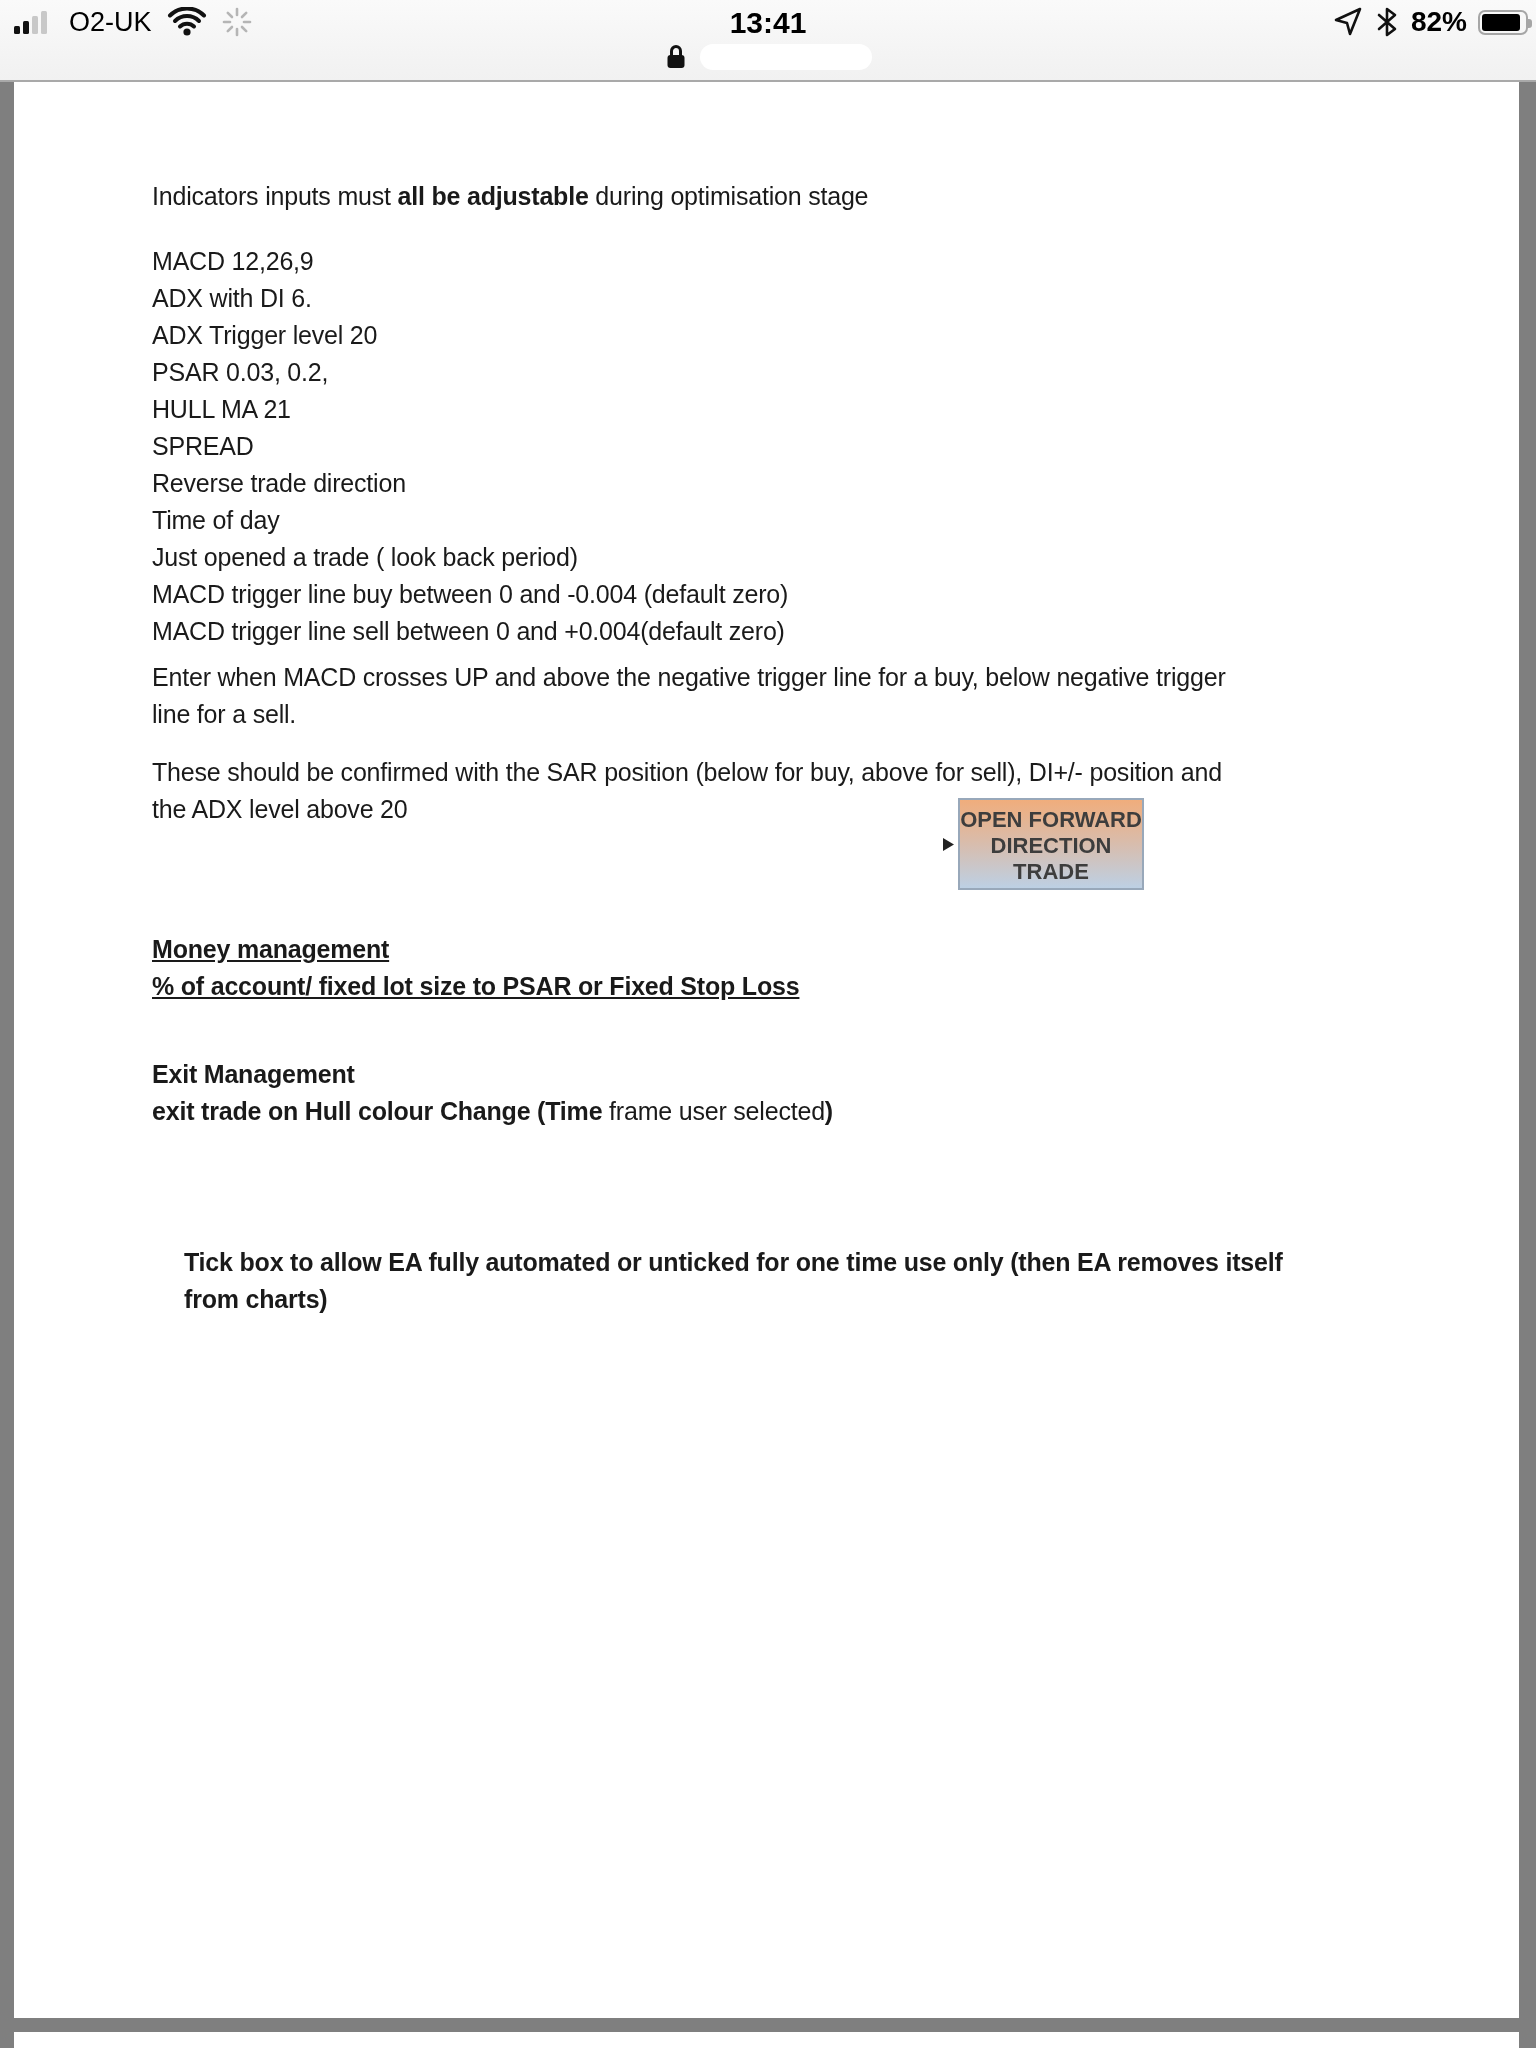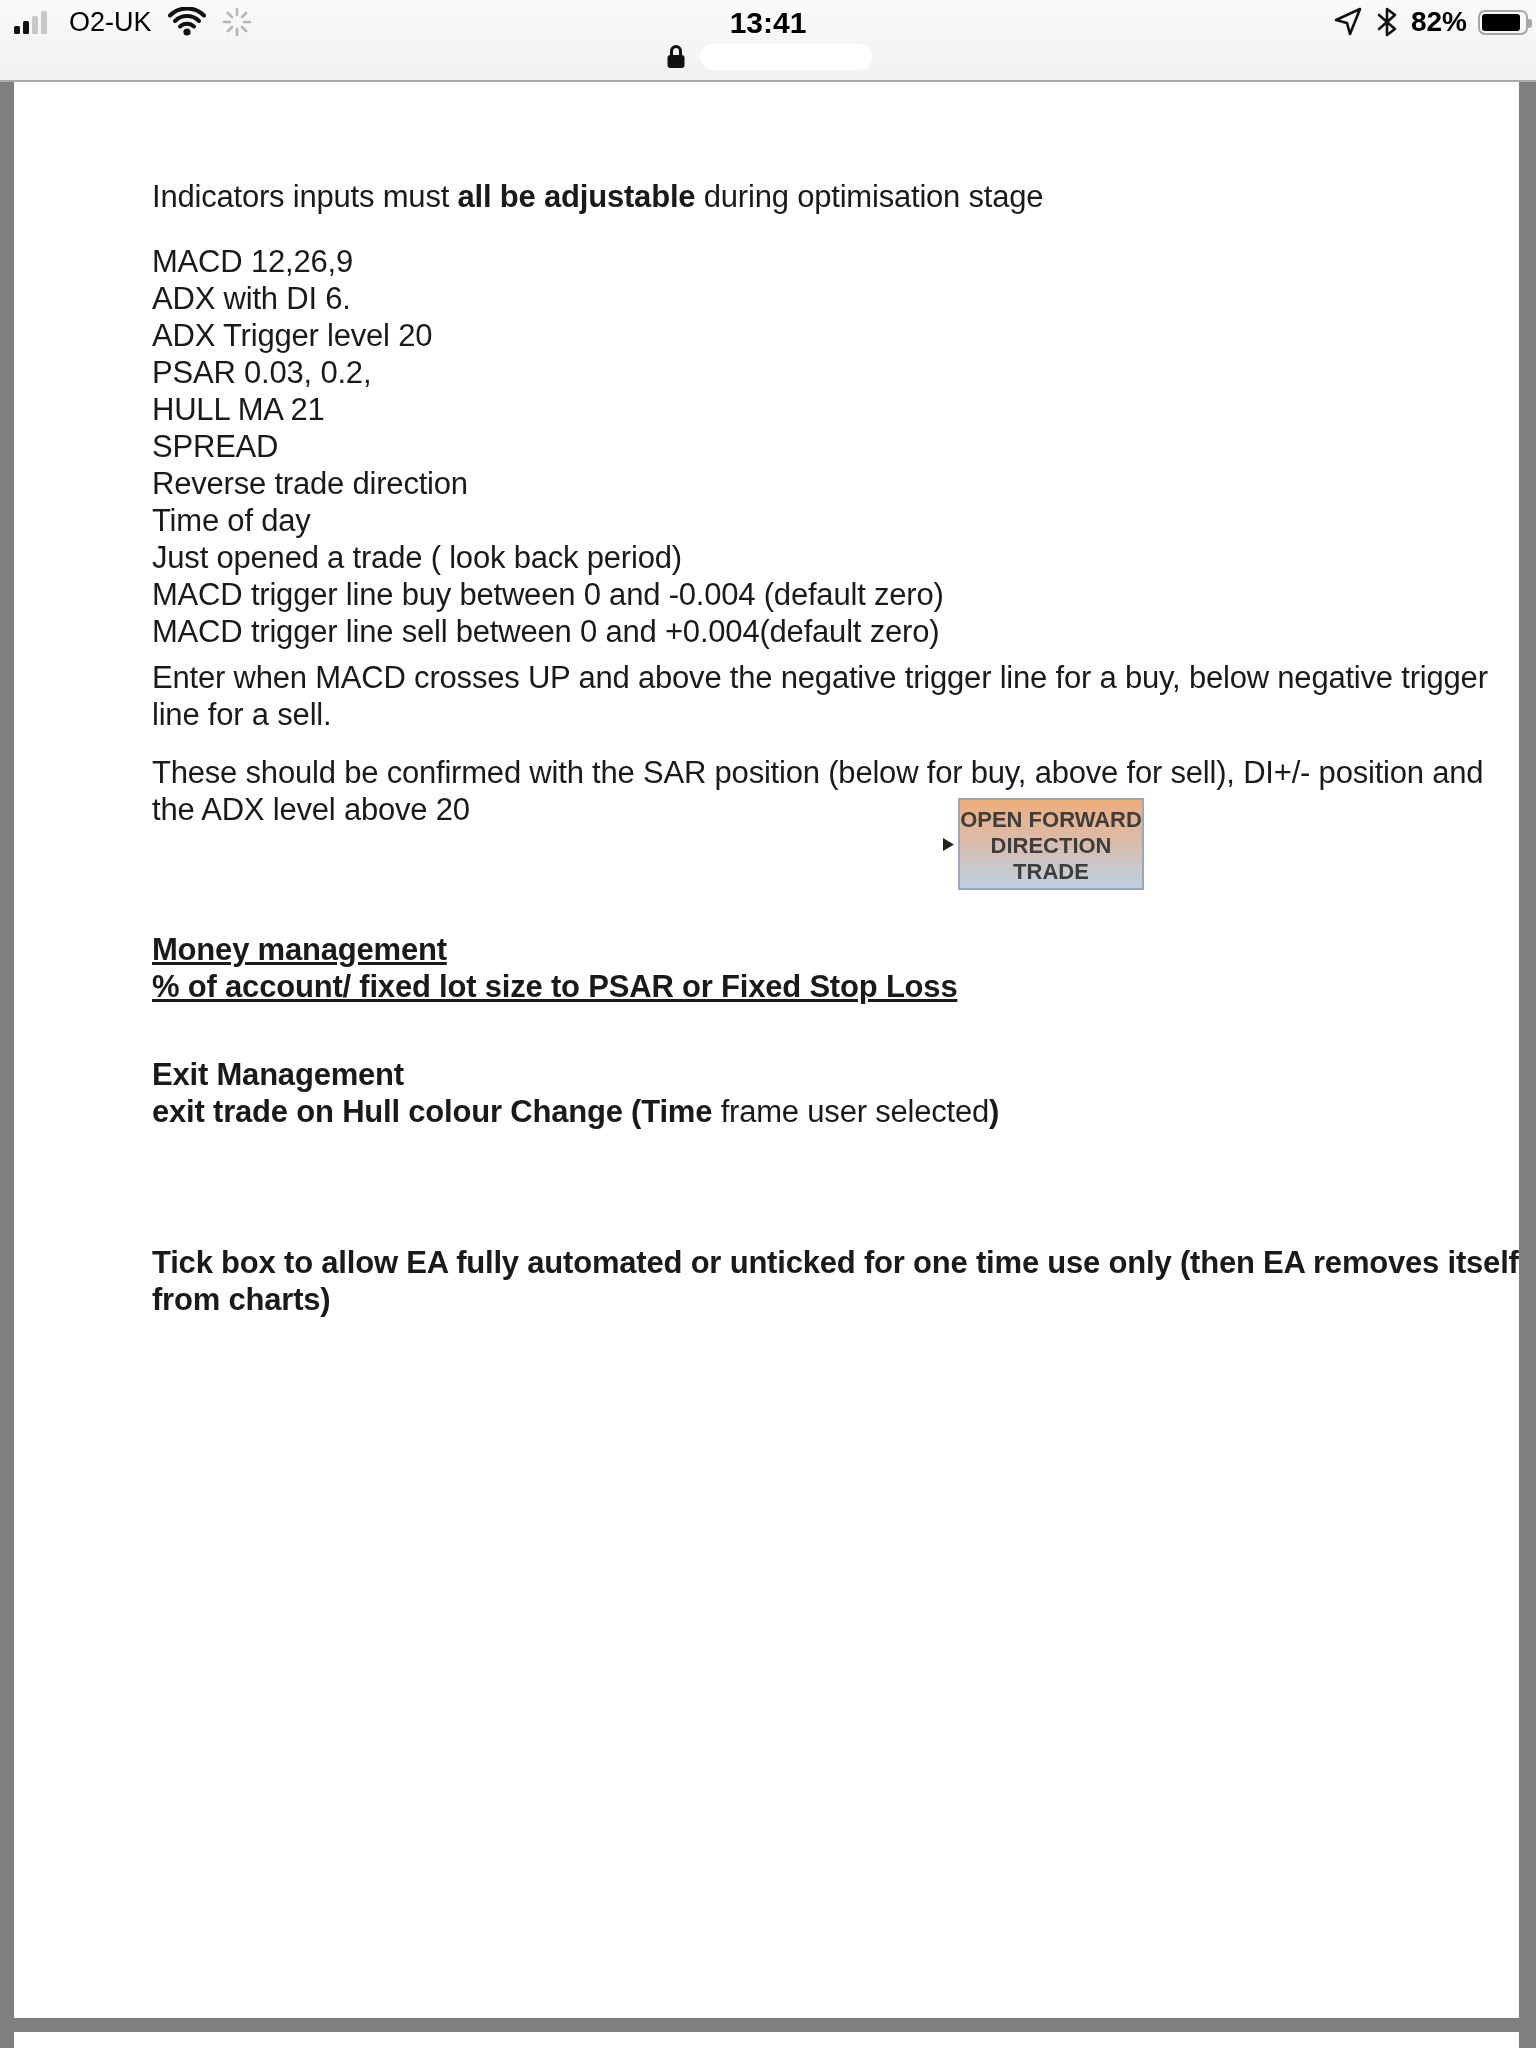--- a/index.html
+++ b/index.html
@@ -25,32 +25,32 @@
   .battery .nub{position:absolute;right:-6px;top:7px;width:4px;height:9px;background:#a6a6a6;border-radius:0 3px 3px 0;}
   .urlrow{position:absolute;left:0;right:0;top:42px;height:30px;display:flex;justify-content:center;align-items:center;gap:13px;}
   .redacted{width:172px;height:26px;background:#ffffff;border-radius:13px;}
   
   .viewer{position:absolute;top:82px;left:0;right:0;bottom:0;background:#7f7f7f;}
   .page{position:absolute;left:14px;top:0;width:1505px;height:1936px;background:#ffffff;}
   .page2{position:absolute;left:14px;top:1950px;width:1505px;height:16px;background:#ffffff;}
   
   .tb{
     position:absolute;left:138px;
-    font-size:31px;line-height:37px;color:#1a1a1a;
+    font-size:25px;line-height:37px;color:#1a1a1a;
     letter-spacing:-0.2px;white-space:nowrap;
   }
   .tb .tline{white-space:nowrap;}
   .bold, .b{font-weight:700;}
   .intro{top:96px;}
   .ind-list{top:161px;}
   .para-enter{top:577px;}
   .para-confirm{top:672px;}
   .money{top:849px;text-decoration:underline;}
   .exitblk{top:974px;}
-  .tick{top:1162px;}
+  .tick{top:1162px;margin-left:32px;}
   
   .fbox{
     position:absolute;left:944px;top:716px;width:186px;height:92px;
     box-sizing:border-box;border:2px solid #98a8ba;
     background:linear-gradient(180deg,#f0ad7c 0%,#d9bcab 48%,#bdd0e4 100%);
     text-align:center;font-weight:700;font-size:22px;line-height:26px;
     color:#3d3d3d;padding-top:7px;letter-spacing:0;
   }
   .fbox-arrow{position:absolute;left:929px;top:756px;width:11px;height:13px;}
 </style>

